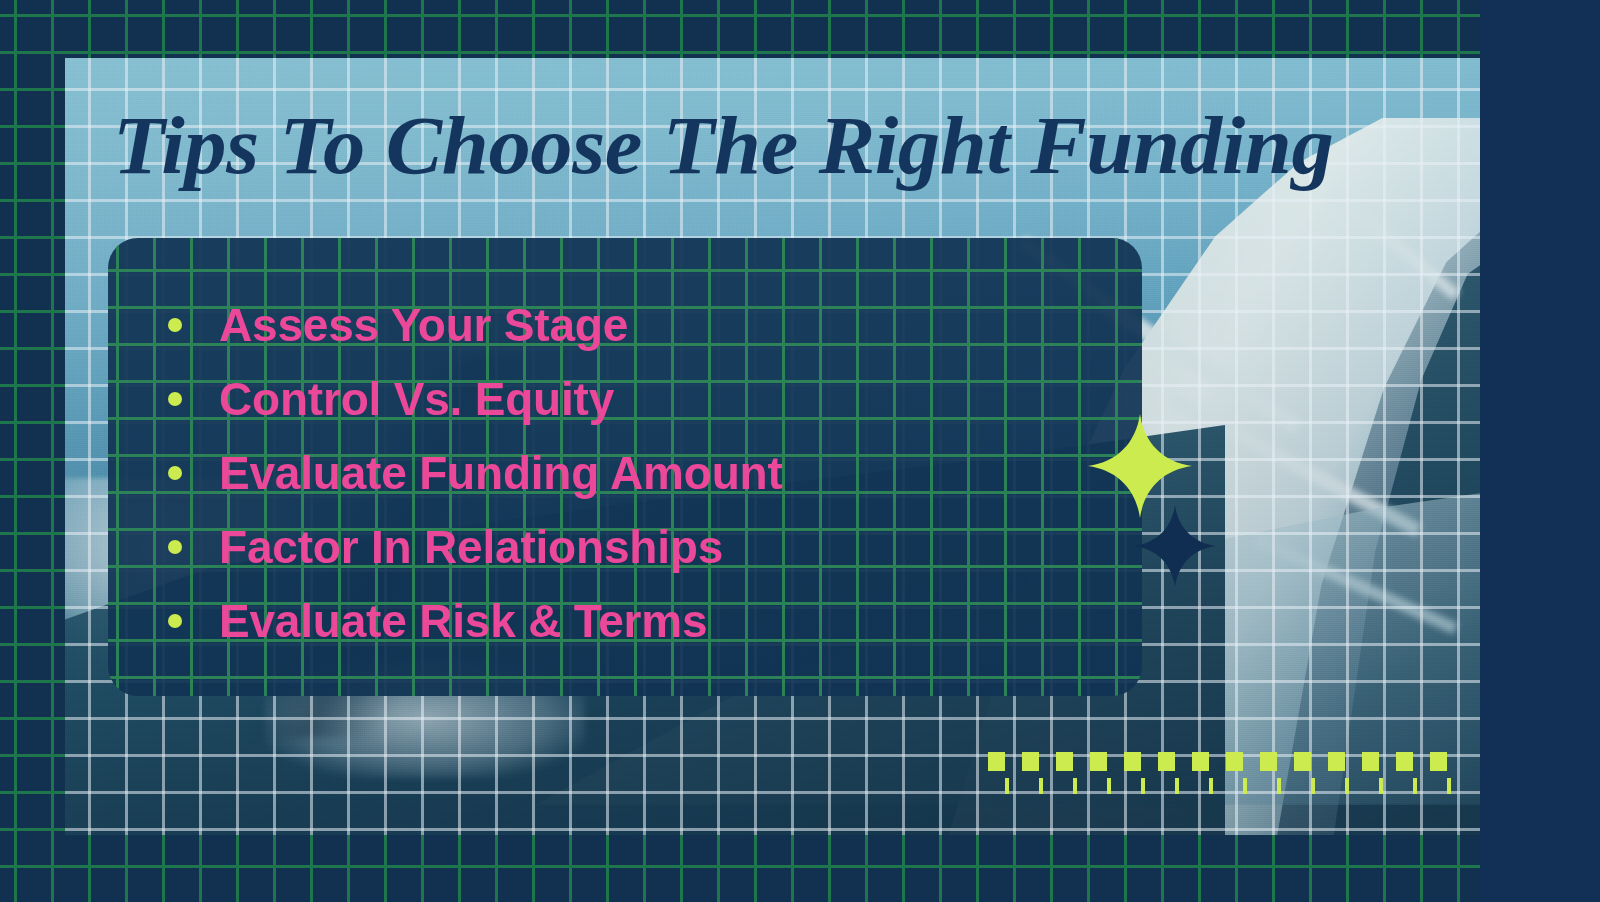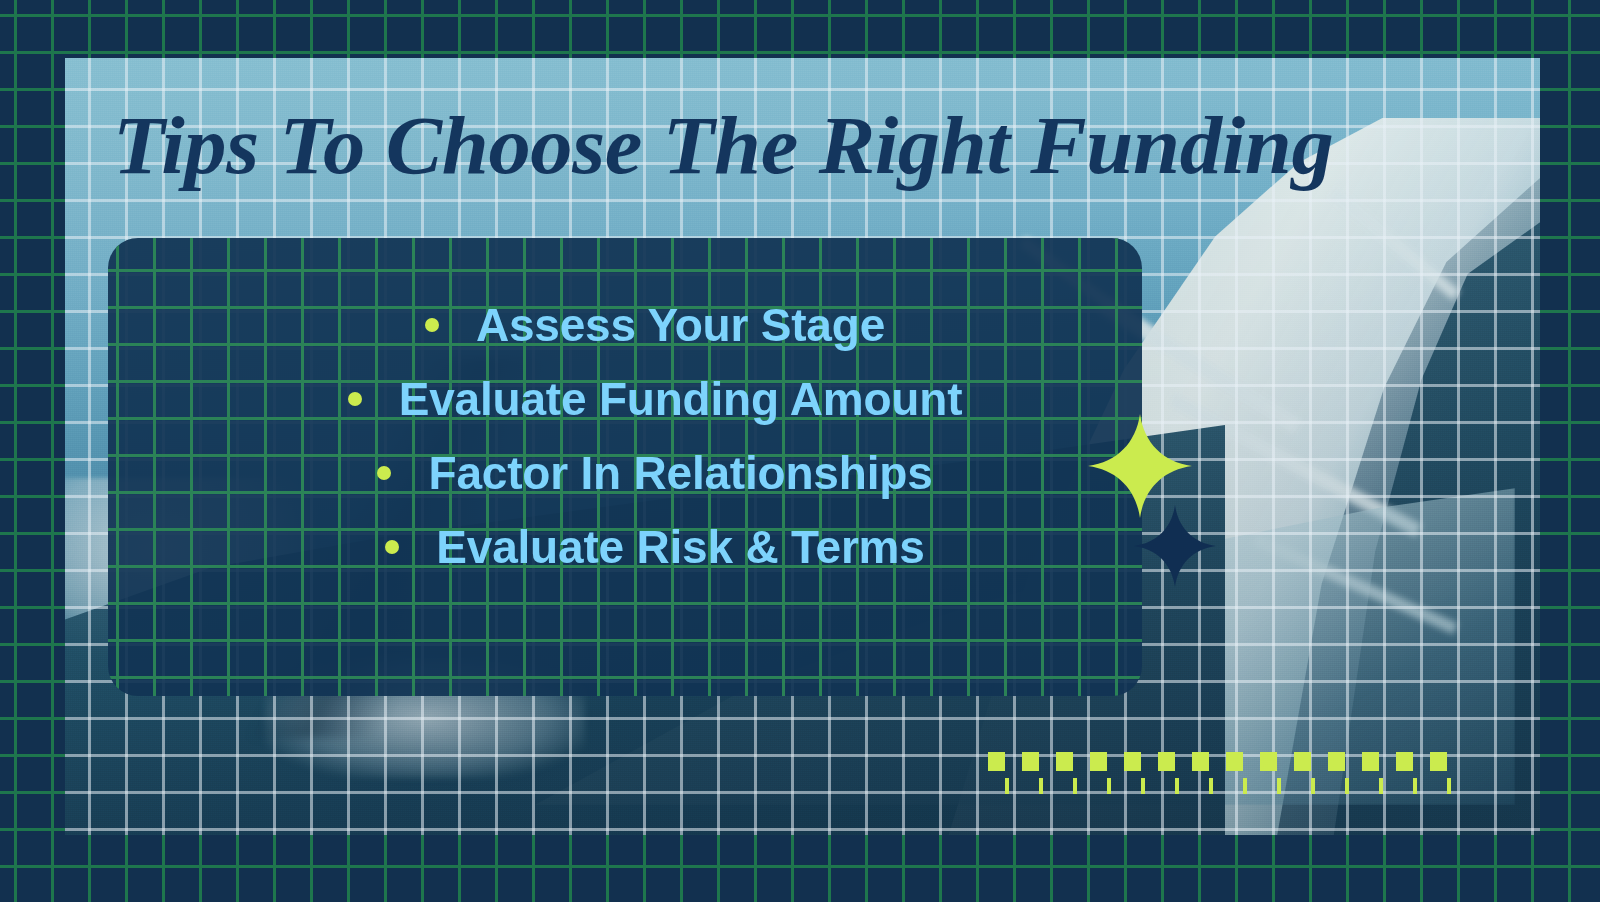--- a/index.html
+++ b/index.html
@@ -8,21 +8,21 @@
     padding: 0;
     background: #122F55;
   }
   body {
     font-family: "Liberation Sans", sans-serif;
   }
 
   
   #poster {
     position: relative;
-    width: 1600px;
+    width: 1480px;
     height: 902px;
     overflow: hidden;
     background: #12304F;
   }
 
   
   #poster-bg {
     position: absolute;
     inset: 0;
     background-color: #12304F;
@@ -278,26 +278,25 @@
   #tips-list {
     position: relative;
     list-style: none;
     margin: 0;
     padding: 50px 0 0 60px;
   }
   #tips-list li {
     display: flex;
     align-items: center;
     height: 74px;
-    color: #7dd3fc;
+    color: #ec4899;
     font-family: "Liberation Sans", sans-serif;
     font-weight: 700;
     font-size: 46px;
     letter-spacing: -0.2px;
-    justify-content: center;
   }
   .bullet-dot {
     flex: 0 0 auto;
     width: 14px;
     height: 14px;
     border-radius: 50%;
     background: #CBEB4E;
     margin-right: 37px;
   }
   .tip-text { white-space: nowrap; }
@@ -366,20 +365,24 @@
 
   <h1 id="title">Tips To Choose The Right Funding</h1>
 
   <div id="tips-panel">
     <div class="plusgrid panelgrid" style="left:-43px; top:-20px; width:1120px; height:500px;"></div>
 
     <ul id="tips-list">
       <li>
         <span class="bullet-dot"></span>
         <span class="tip-text">Assess Your Stage</span>
+      </li>
+      <li>
+        <span class="bullet-dot"></span>
+        <span class="tip-text">Control Vs. Equity</span>
       </li>
       <li>
         <span class="bullet-dot"></span>
         <span class="tip-text">Evaluate Funding Amount</span>
       </li>
       <li>
         <span class="bullet-dot"></span>
         <span class="tip-text">Factor In Relationships</span>
       </li>
       <li>

